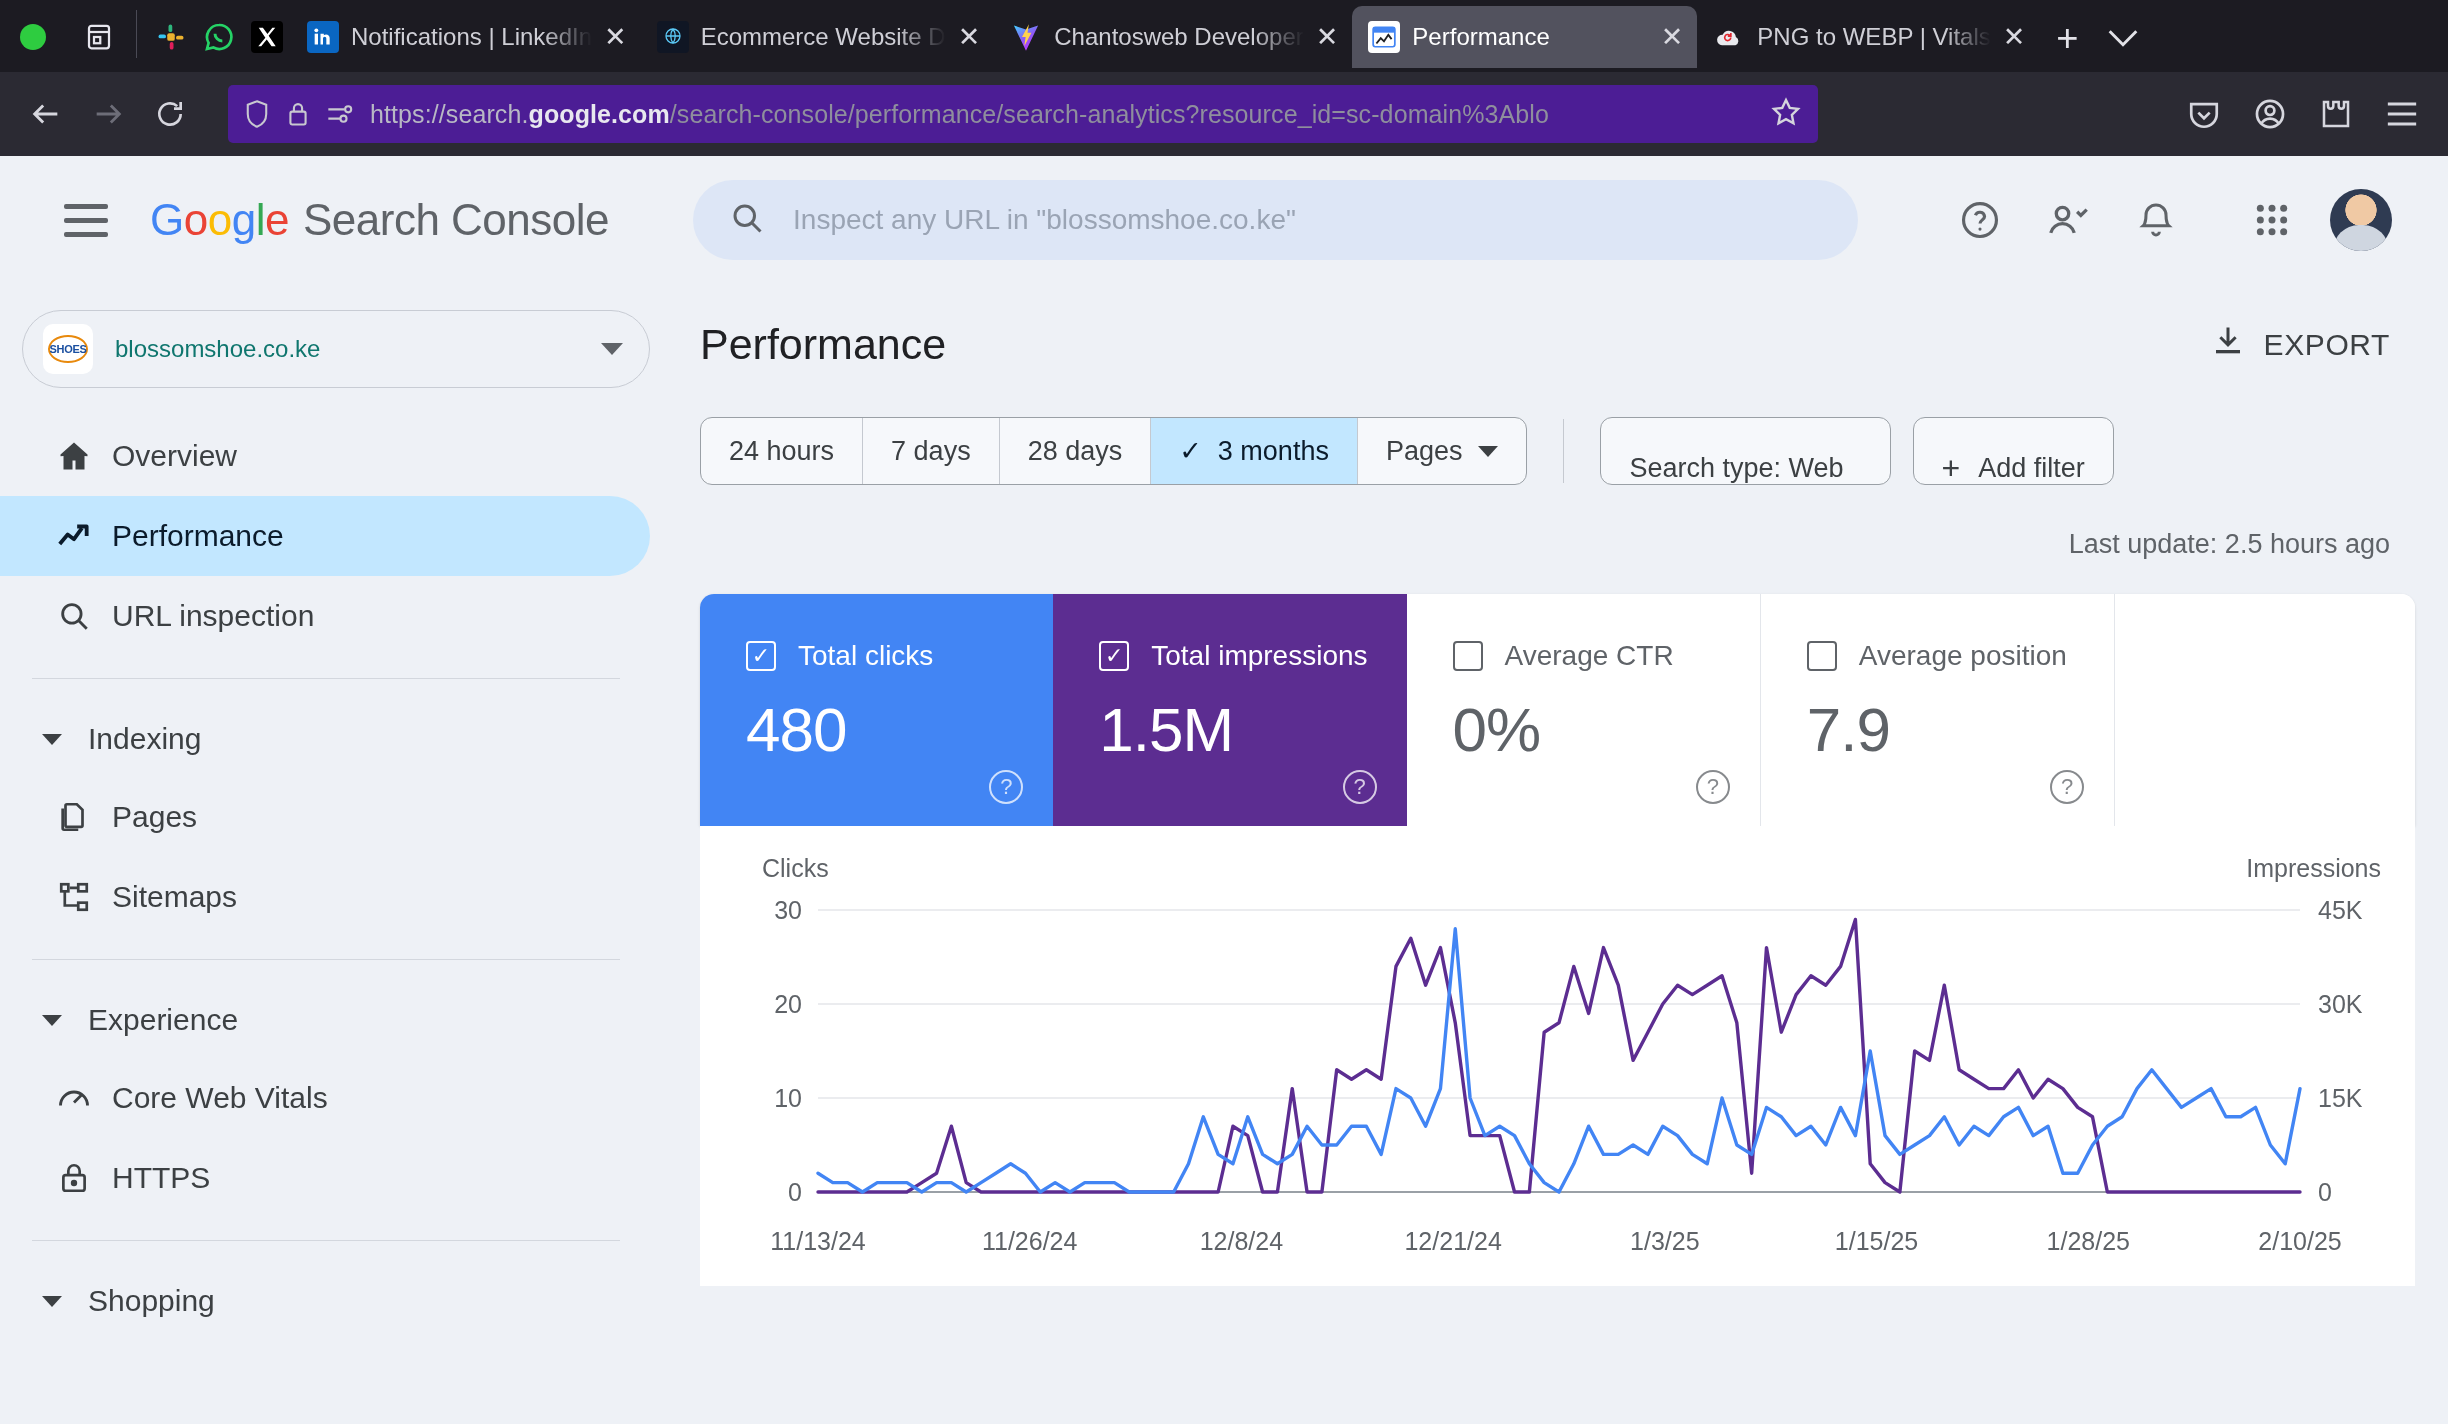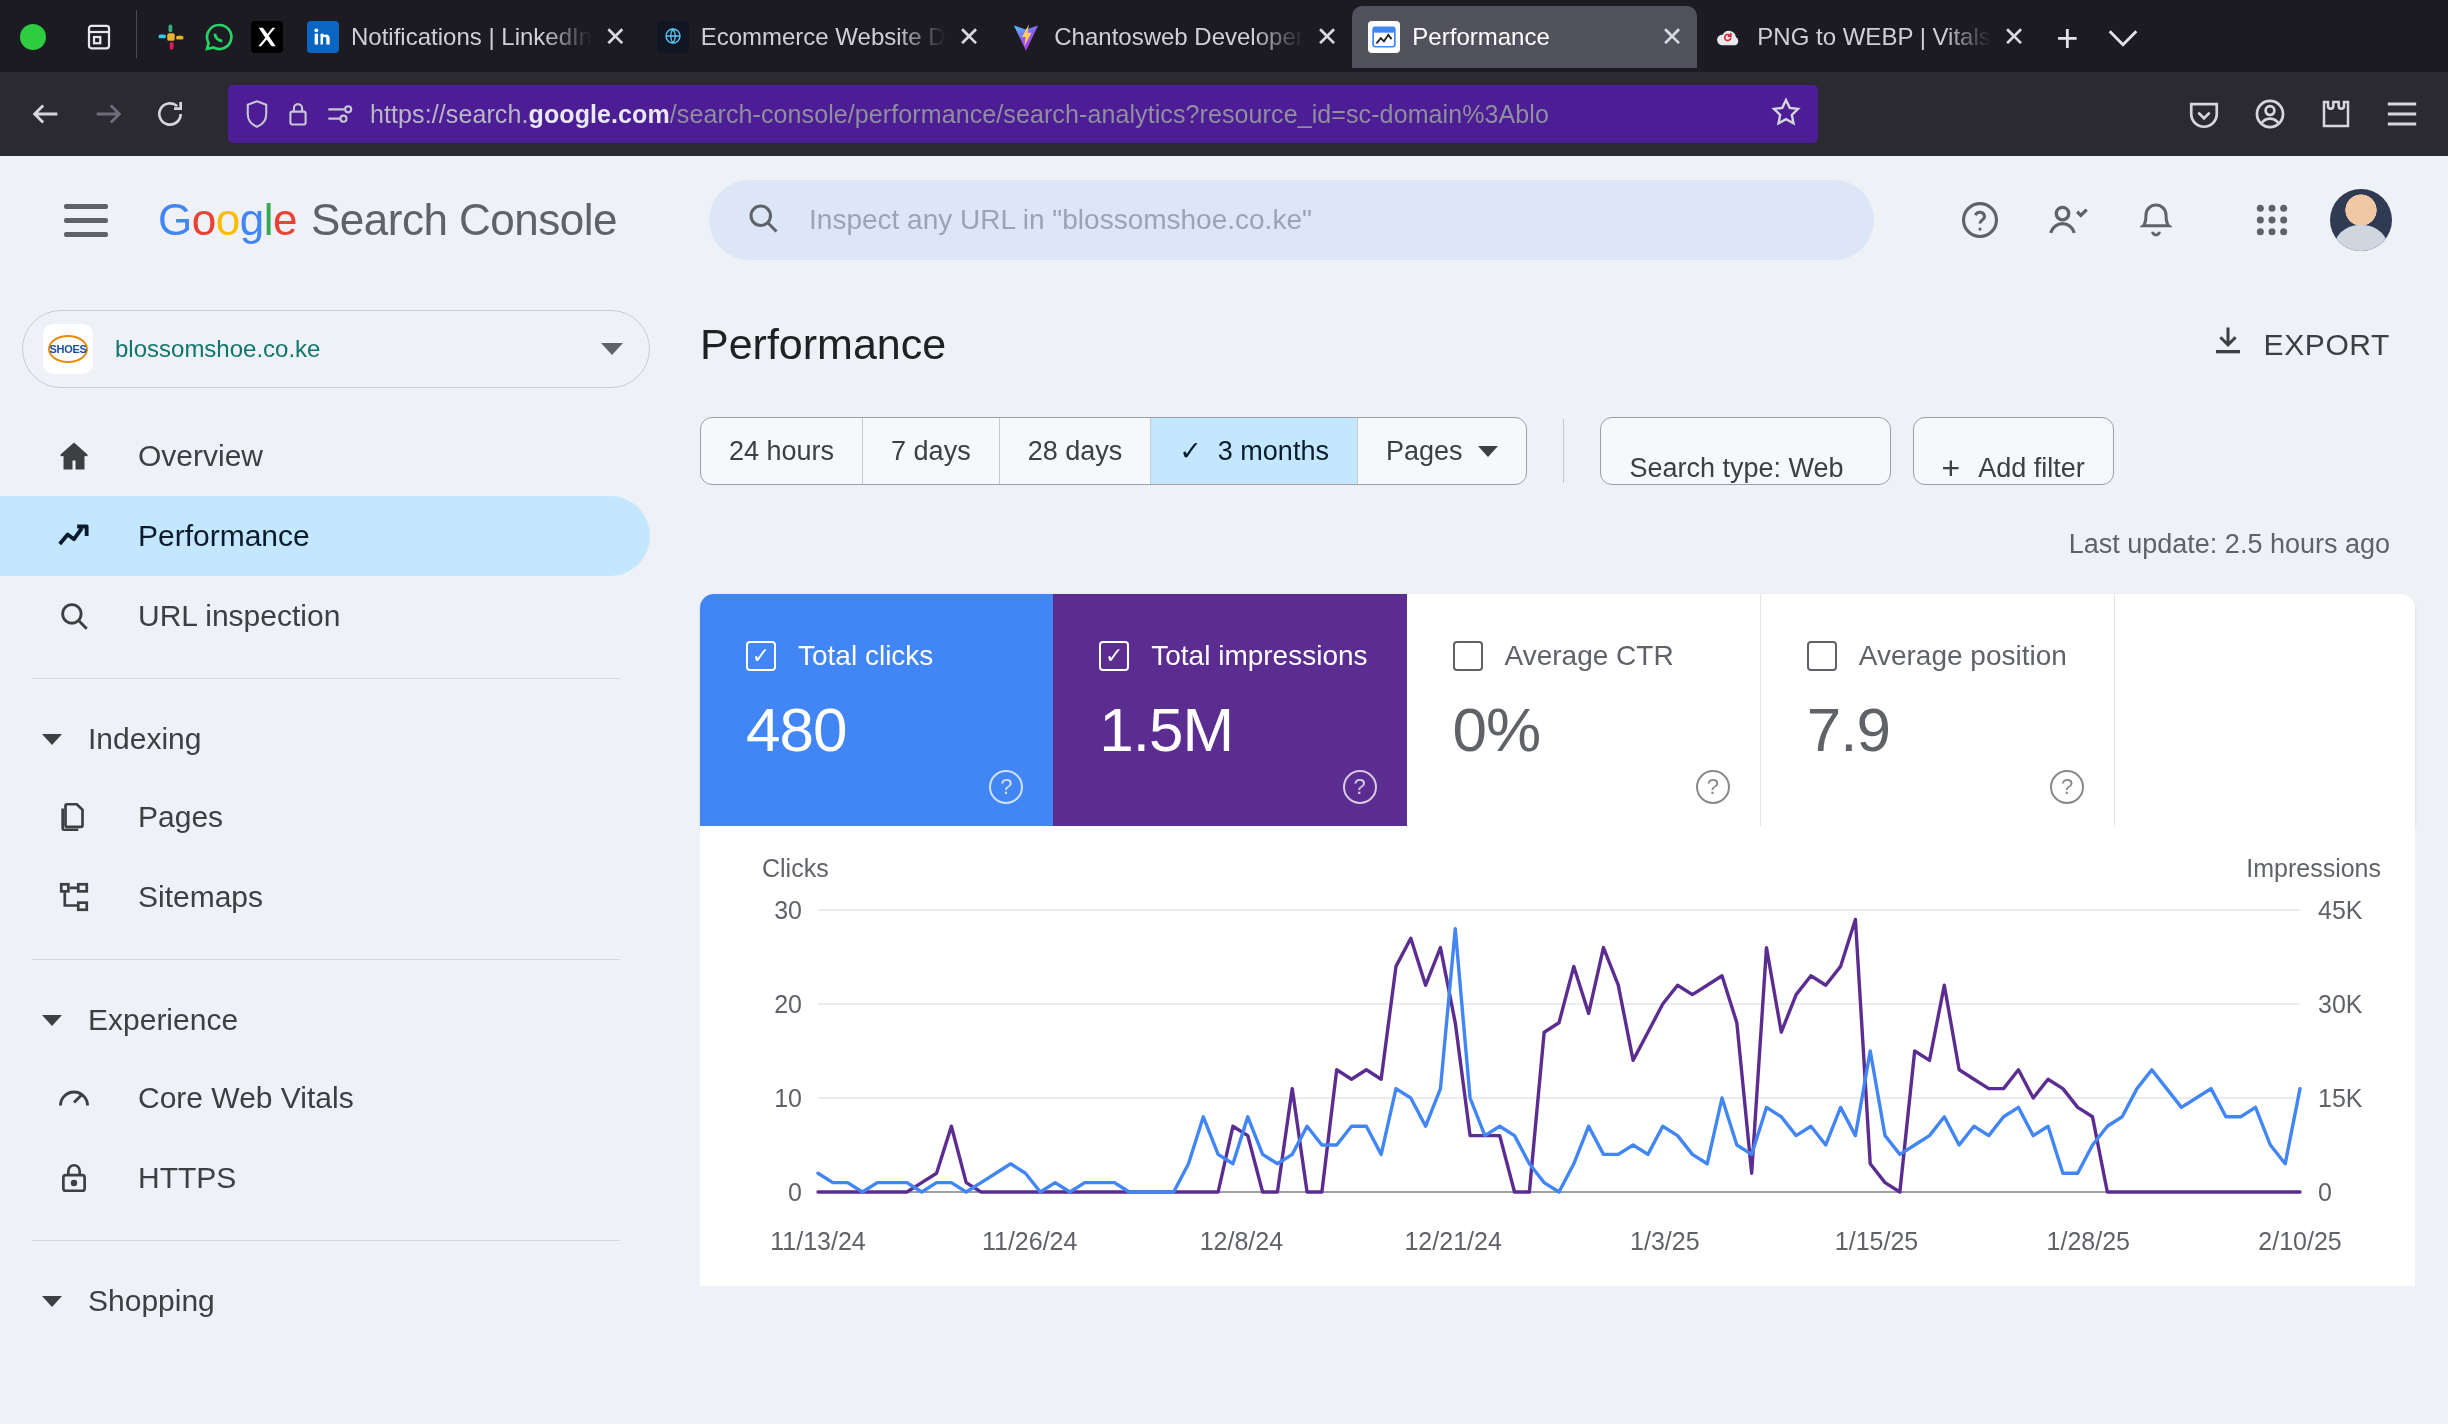--- a/index.html
+++ b/index.html
@@ -75,21 +75,21 @@
             mask-image: linear-gradient(to right, #000 95%, transparent 100%);
   }
   .urltext b { color: #e8e8ef; font-weight: 700; }
   .urltext .p { color: #b8b8c4; }
   .star { color: #d4d4dc; flex: none; }
   .navright { display: flex; align-items: center; gap: 10px; margin-left: auto; }
 
   
   .gsc-header {
     height: 128px; background: #eef1f6; display: flex; align-items: center;
-    padding: 0 34px; gap: 8px;
+    padding: 0 34px; gap: 0;
   }
   .hamburger { width: 60px; height: 60px; display:flex; flex-direction:column; justify-content:center; gap:9px; padding: 0 8px; cursor:pointer; margin-left: 22px;}
   .hamburger i { display:block; height:5px; background:#5f6368; border-radius:2px; }
   .brand { margin-left: 34px; display: flex; align-items: baseline; font-size: 44px; letter-spacing: -0.5px; }
   .brand .g1{color:#4285F4}.brand .g2{color:#EA4335}.brand .g3{color:#FBBC05}.brand .g4{color:#4285F4}.brand .g5{color:#34A853}.brand .g6{color:#EA4335}
   .brand .sc { color: #5f6368; margin-left: 14px; font-weight: 400; }
 
   .inspectbar {
     margin-left: 84px; width: 1165px; height: 80px; background: #dde6f6;
     border-radius: 40px; display: flex; align-items: center; gap: 28px; padding: 0 36px;
@@ -120,21 +120,21 @@
     width: 50px; height: 50px; background: #fff; border-radius: 10px; flex: none;
     display:flex; align-items:center; justify-content:center; overflow:hidden; position:relative;
   }
   .propsel .logo .ring { width:40px;height:28px;border:2.5px solid #e8890c;border-radius:50%; position:relative; display:flex;align-items:center;justify-content:center;}
   .propsel .logo .ring span{ font-size:11px; font-weight:700; color:#1a4fa0; letter-spacing:-0.3px;}
   .propsel .pname { font-size: 24px; color: #0f766e; flex: 1 1 auto; white-space: nowrap; }
   .caret-down { width:0;height:0;border-left:11px solid transparent;border-right:11px solid transparent;border-top:12px solid #5f6368; flex:none; margin-right:12px;}
 
   .navlist { margin-top: 28px; }
   .navitem {
-    height: 80px; display: flex; align-items: center; gap: 42px;
+    height: 80px; display: flex; align-items: center; gap: 16px;
     padding-left: 52px; font-size: 30px; color: #3c4043; cursor: pointer;
   }
   .navitem.active { background: #c2e7ff; color: #0b1b2b; font-weight: 400; border-radius: 0 40px 40px 0; margin-right: 22px; }
   .navitem .ni { width: 44px; flex: none; display:flex; align-items:center; justify-content:center; color:#3c4043; }
   .navdiv { height:1px; background:#d3d7de; margin: 22px 52px 22px 32px; }
   .navgroup {
     height: 76px; display:flex; align-items:center; gap: 26px; padding-left: 42px;
     font-size: 30px; color: #3c4043; cursor: pointer;
   }
   .tri { width:0;height:0;border-left:10px solid transparent;border-right:10px solid transparent;border-top:11px solid #3c4043; flex:none;}

